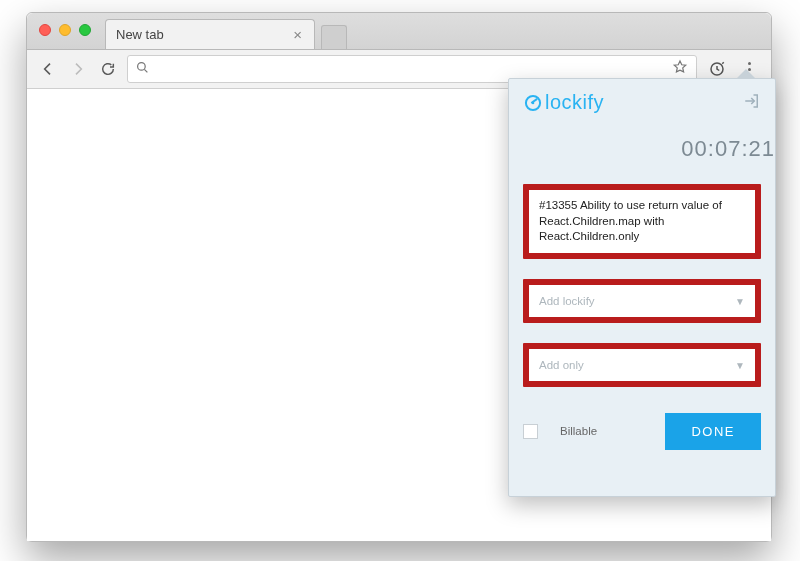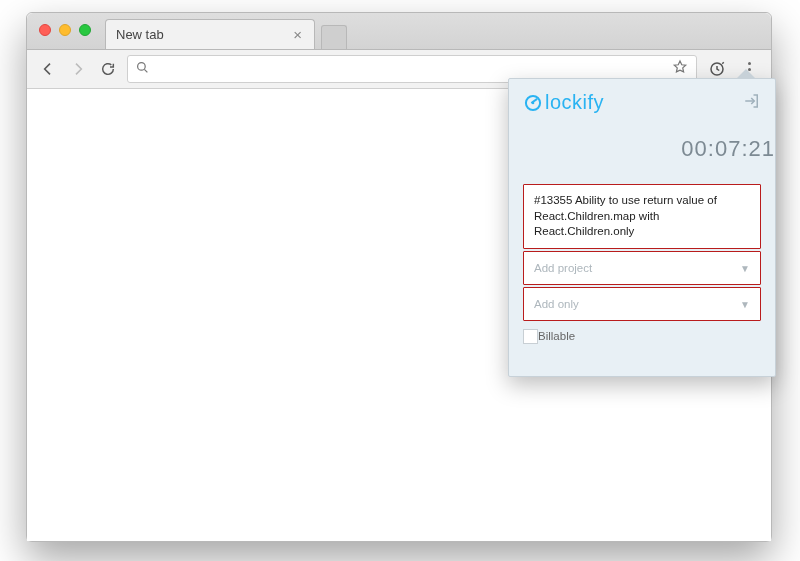--- a/index.html
+++ b/index.html
@@ -142,21 +142,21 @@
   .popup {
     position: absolute;
     top: 78px;
     right: 24px;
     width: 268px;
     background: #e8f0f5;
     border: 1px solid #c7d1d8;
     border-radius: 2px;
     box-shadow: 0 8px 22px rgba(0,0,0,0.25);
     z-index: 10;
-    padding-bottom: 32px;
+    padding-bottom: 46px;
   }
   .popup-header {
     display: flex;
     align-items: center;
     justify-content: space-between;
     padding: 12px 14px 6px 14px;
   }
   .logo {
     display: flex;
     align-items: center;
@@ -169,23 +169,23 @@
   .logo svg { display:block; }
   .logo-text { font-family: Arial, sans-serif; color:#29b3f2;}
   .timer {
     text-align: right;
     font-size: 22px;
     color: #7d8a93;
     padding: 16px 0 22px 0;
     letter-spacing: 1px;
   }
   .field {
-    margin: 0 14px 2px 14px;
-    background: #fff;
-    border: 1px solid #b91c1c;
+    margin: 0 14px 20px 14px;
+    background: #fff;
+    border: 6px solid #b91c1c;
     border-radius: 1px;
     font-size: 11.5px;
     color: #222;
     position: relative;
   }
   .desc-field {
     padding: 8px 10px;
     line-height: 1.35;
     min-height: 42px;
   }
@@ -204,21 +204,21 @@
   }
   .footer-row {
     display: flex;
     align-items: center;
     justify-content: space-between;
     padding: 6px 14px 0 14px;
   }
   .billable {
     display: flex;
     align-items: center;
-    gap: 0;
+    gap: 22px;
     font-size: 11.5px;
     color: #666;
   }
   .billable .chk {
     width: 15px; height: 15px;
     background: #fff;
     border: 1px solid #c8cfd4;
   }
   .done-btn {
     background: #1aa3e8;
@@ -329,28 +329,29 @@
     </span>
   </div>
 
   <div class="timer">00:07:21</div>
 
   <div class="field desc-field">
     <span>#13355 Ability to use return value of React.Children.map with React.Children.only</span>
   </div>
 
   <div class="field select-field">
-    <span>Add project</span>
+    <span>Add lockify</span>
     <span class="caret">▼</span>
   </div>
 
   <div class="field select-field">
     <span>Add only</span>
     <span class="caret">▼</span>
   </div>
 
   <div class="footer-row">
     <div class="billable">
       <div class="chk"></div>
       <span>Billable</span>
     </div>
+    <button class="done-btn">DONE</button>
   </div>
 </div>
 
 </body></html>

